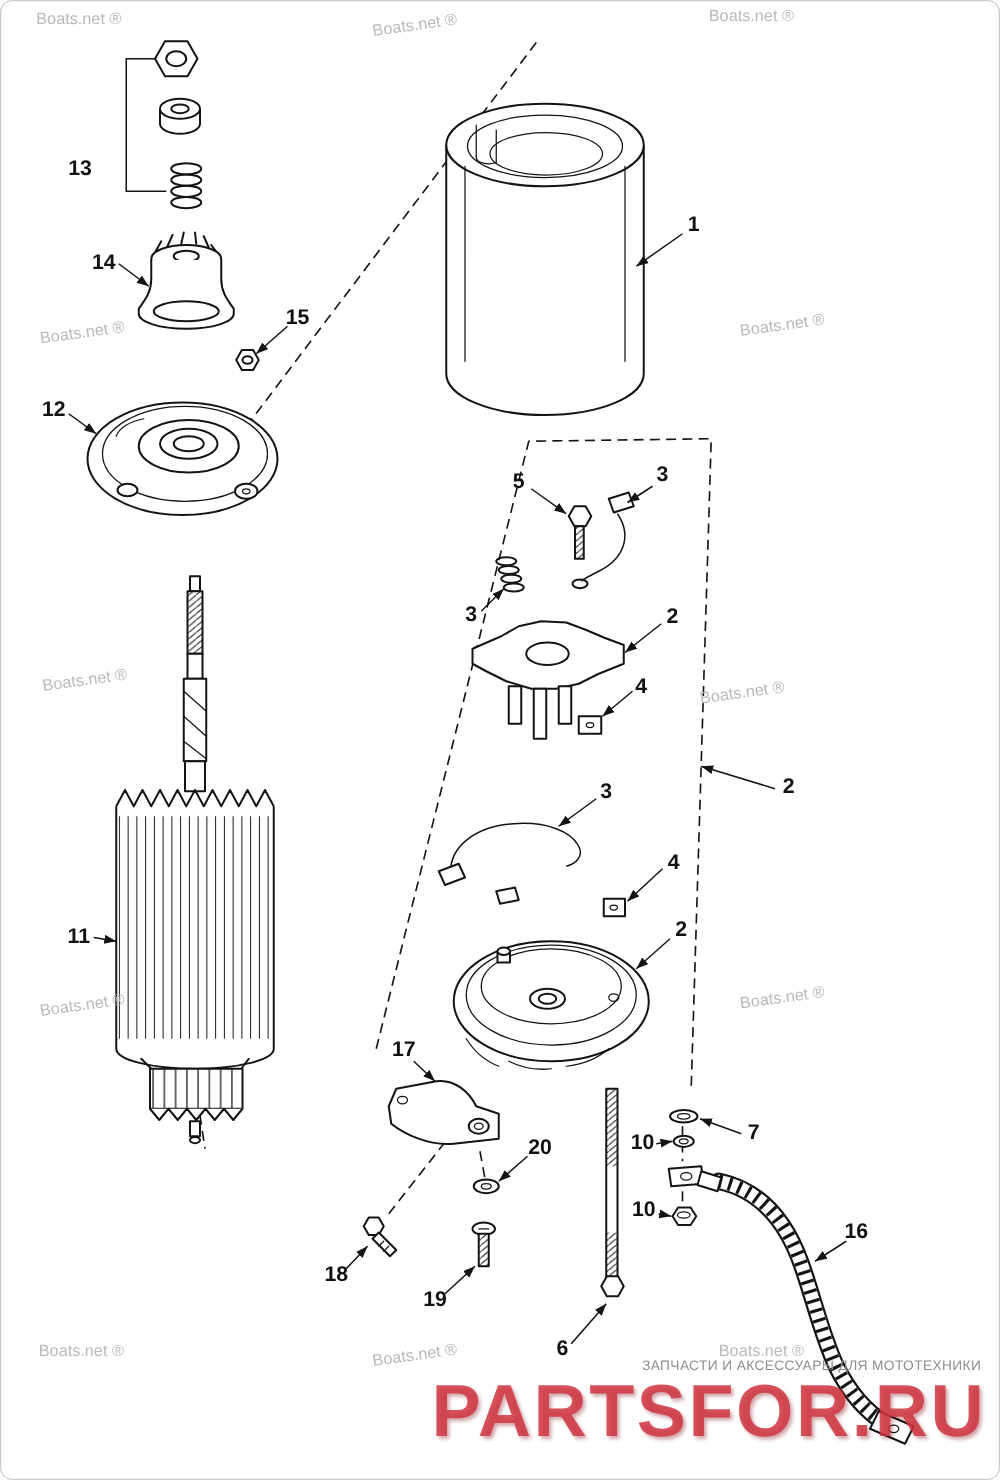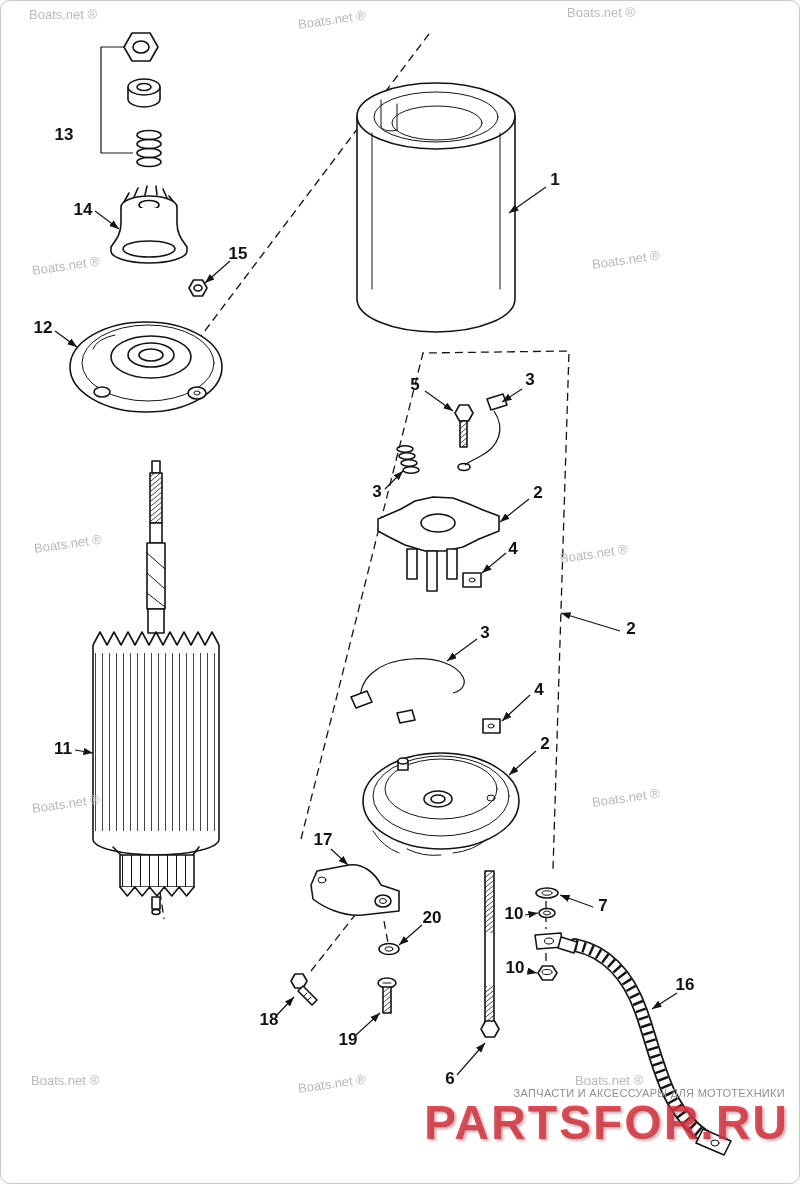--- a/index.html
+++ b/index.html
@@ -12,21 +12,21 @@
   .thin{stroke-width:1;}
   .fw{fill:#ffffff;stroke:#141414;stroke-width:1.6;stroke-linejoin:round;}
   .lead{fill:none;stroke:#141414;stroke-width:1.2;}
   .dash{fill:none;stroke:#141414;stroke-width:1.3;stroke-dasharray:8 5;}
   .lbl{font:bold 17px "Liberation Sans",sans-serif;fill:#111;}
   .wm{position:absolute;color:#b9b9b9;font-size:13px;white-space:nowrap;
       pointer-events:none;transform-origin:left top;}
   .wm.r{transform:rotate(-8deg);}
   .footer-tagline{position:absolute;right:14px;top:1086px;font-size:11px;
       color:#8f8f8f;letter-spacing:.3px;}
-  .brand{position:absolute;right:10px;top:1094px;font-size:48px;font-weight:bold;
+  .brand{position:absolute;right:10px;top:1094px;font-size:59px;font-weight:bold;
       color:rgba(207,53,64,.85);letter-spacing:2px;
       text-shadow:2px 2px 3px rgba(130,10,20,.35);}
 </style>
 </head>
 <body>
 
 <div class="page">
 
 <svg viewBox="0 0 800 1184" width="800" height="1184">
   <defs>

